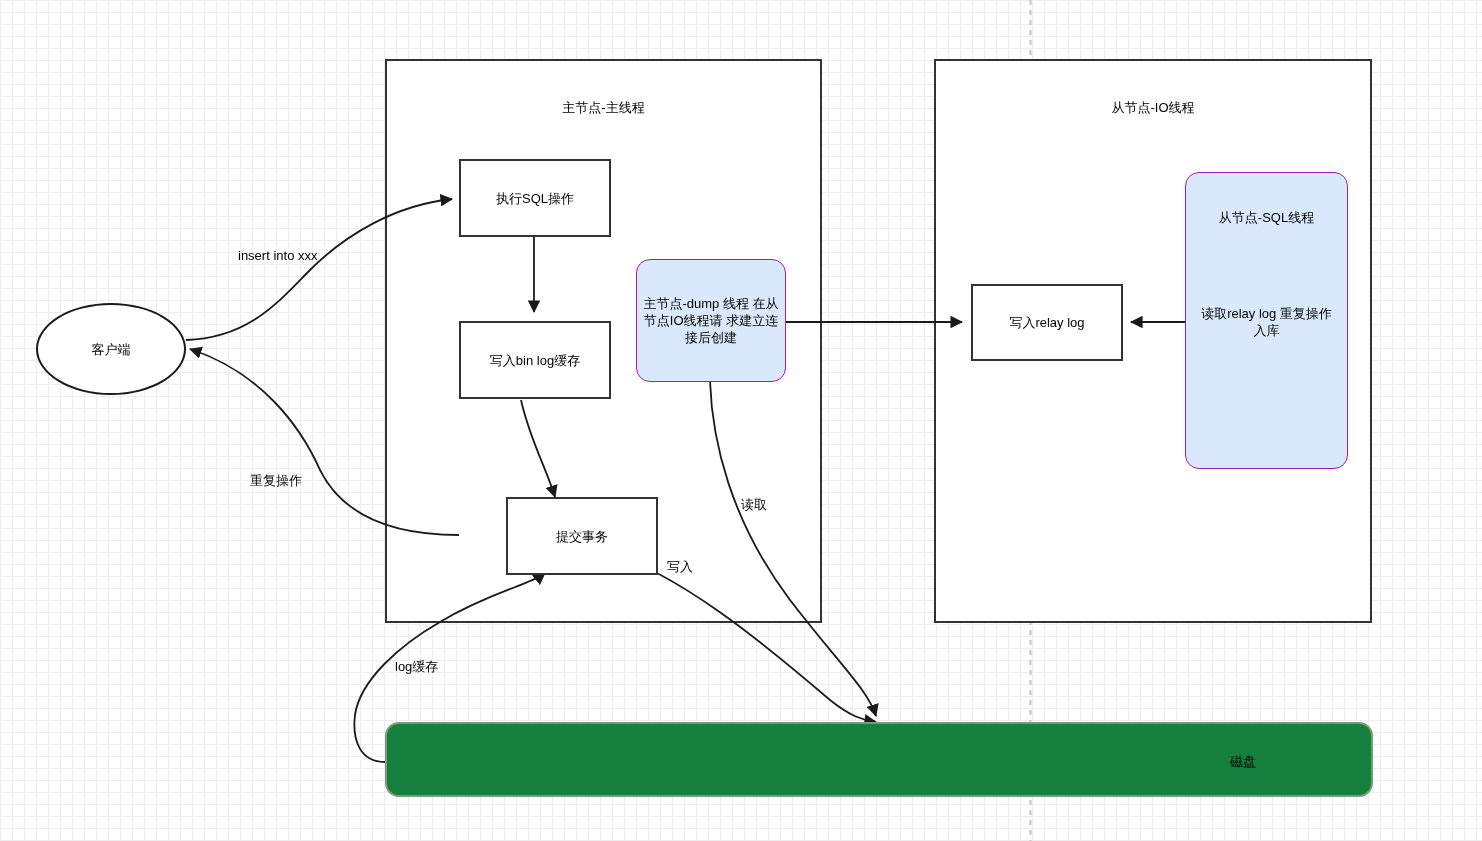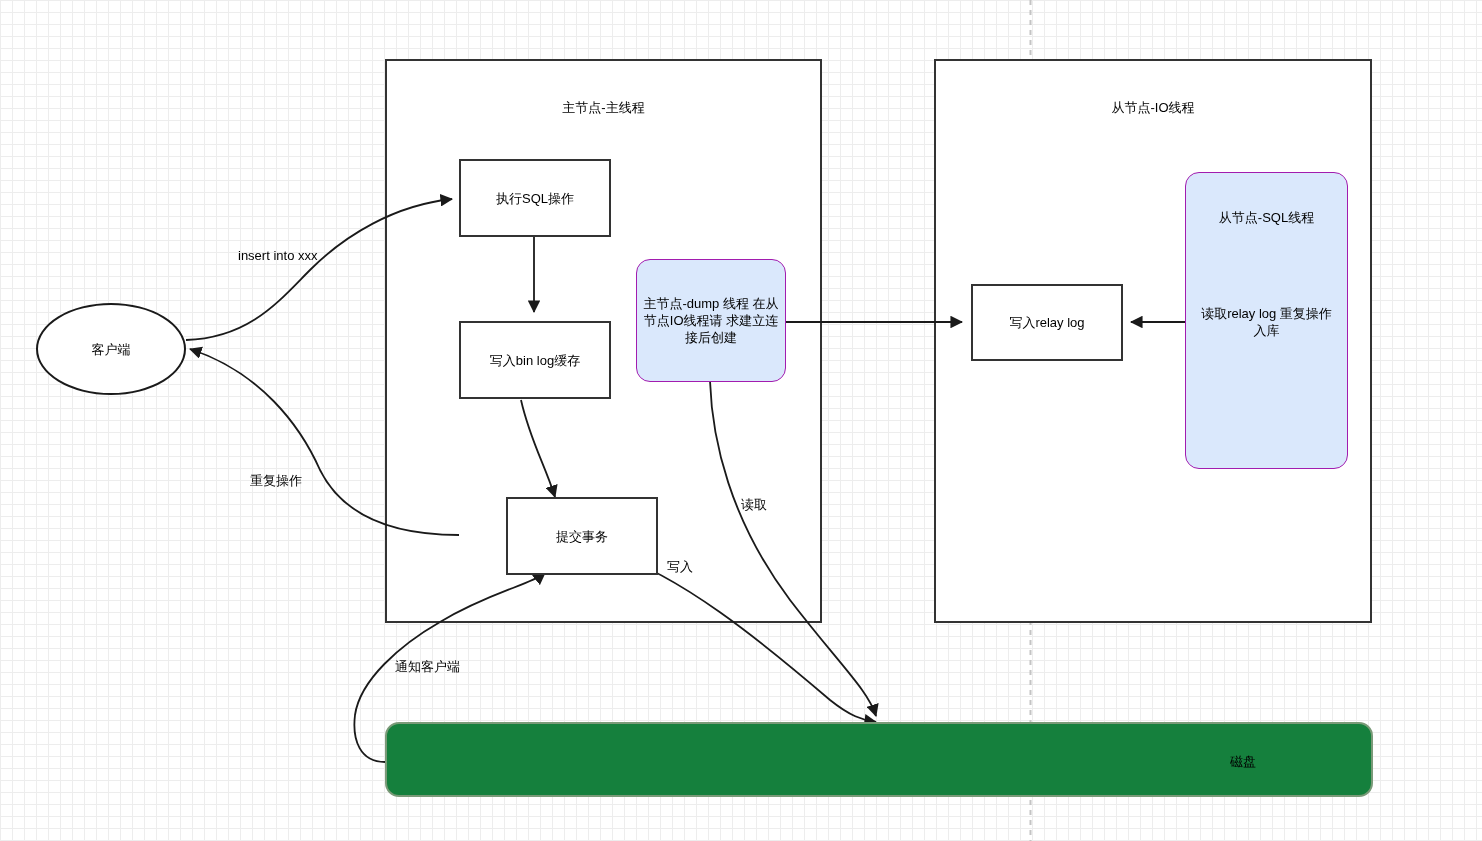--- a/index.html
+++ b/index.html
@@ -172,19 +172,19 @@
   </div>
 
   <div class="shape green-box" style="left:385px; top:722px; width:988px; height:75px;">
     <span class="lbl" style="position:absolute; left:843px; top:29px;">磁盘</span>
   </div>
 
   <div class="lbl" style="left:238px; top:247px;">insert into xxx</div>
 
   <div class="lbl" style="left:250px; top:472px;">重复操作</div>
 
-  <div class="lbl" style="left:395px; top:658px;">通知客户端</div>
+  <div class="lbl" style="left:395px; top:658px;">log缓存</div>
 
   <div class="lbl" style="left:667px; top:558px;">写入</div>
 
   <div class="lbl" style="left:741px; top:496px;">读取</div>
 
 </div>
 
 </body></html>

